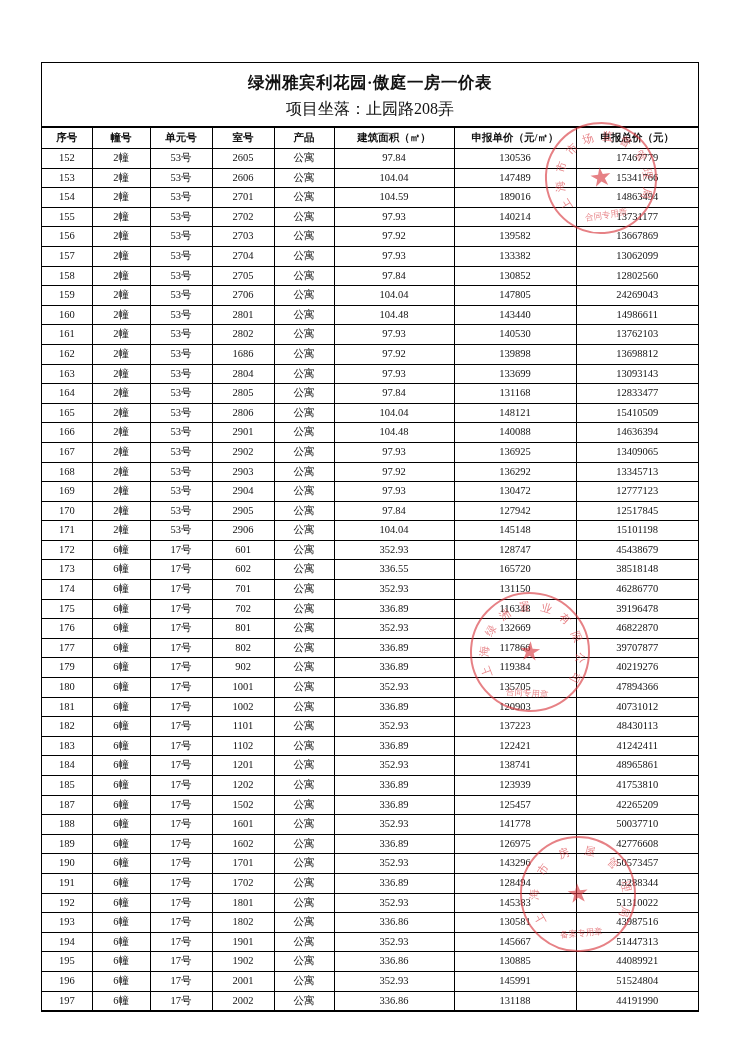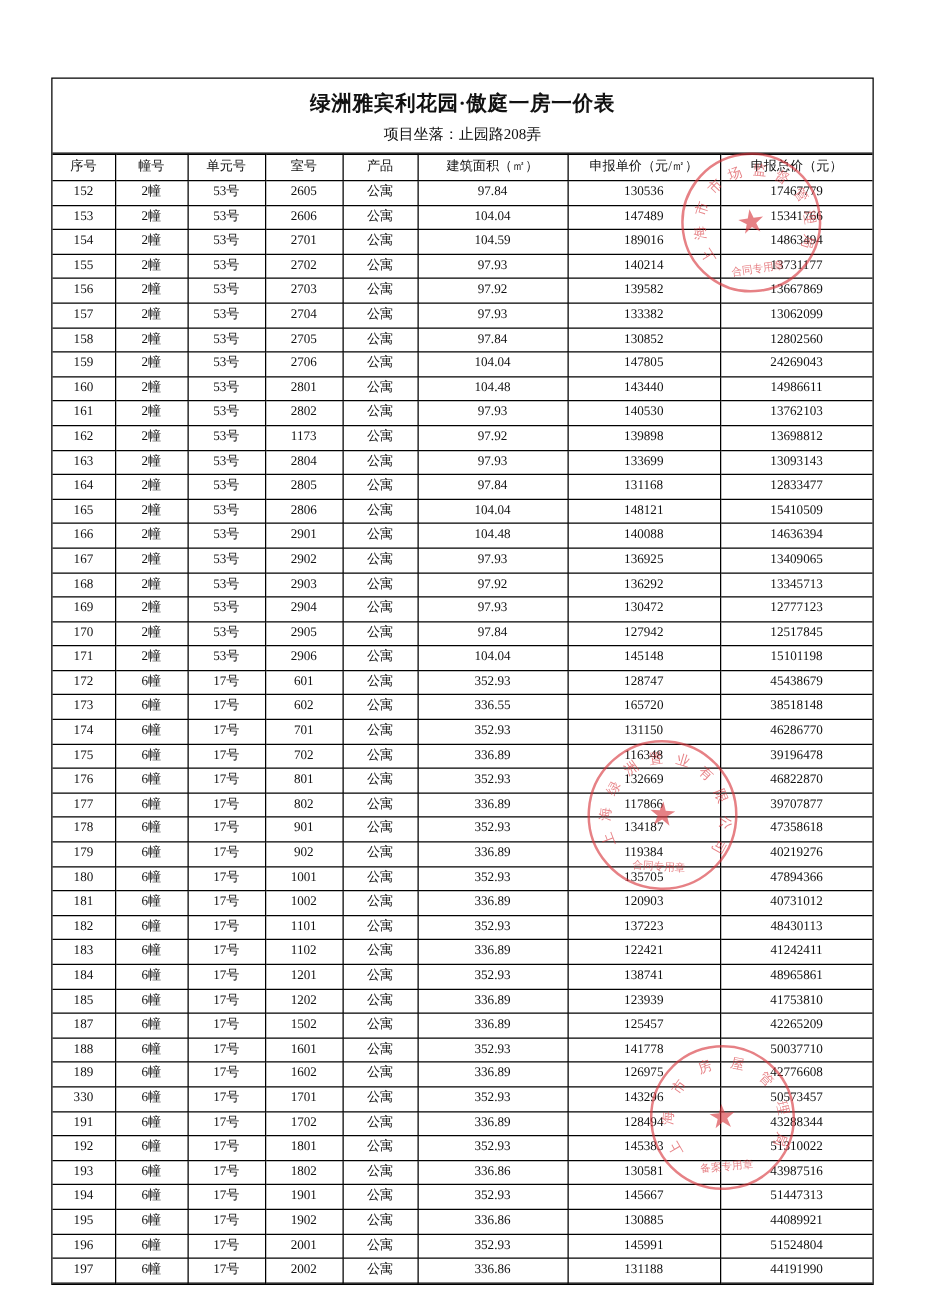--- a/index.html
+++ b/index.html
@@ -35,21 +35,21 @@
     padding: 9px 0 4px 0;
     border-bottom: 1.2px solid #000;
   }
   .doc-title {
     font-size: 16.5px;
     font-weight: bold;
     letter-spacing: 0.5px;
     font-family: "Liberation Serif", "DejaVu Serif", serif;
   }
   .doc-subtitle {
-    font-size: 12px;
+    font-size: 16px;
     margin-top: 5px;
     margin-bottom: 2px;
     font-family: "Liberation Serif", "DejaVu Serif", serif;
   }
   table.price-table {
     border-collapse: collapse;
     width: 100%;
     table-layout: fixed;
   }
   table.price-table th,
@@ -58,21 +58,21 @@
     text-align: center;
     font-size: 10.5px;
     height: 18.6px;
     line-height: 18.6px;
     padding: 0;
     overflow: hidden;
     white-space: nowrap;
     font-family: "Liberation Serif", "DejaVu Serif", serif;
   }
   table.price-table th {
-    font-weight: normal;
+    font-weight: bold;
     font-size: 10.5px;
     height: 20px;
     line-height: 20px;
   }
   table.price-table tr td:first-child,
   table.price-table tr th:first-child {
     border-left: none;
   }
   table.price-table tr td:last-child,
   table.price-table tr th:last-child {
@@ -276,21 +276,21 @@
             <td>2802</td>
             <td>公寓</td>
             <td>97.93</td>
             <td>140530</td>
             <td>13762103</td>
           </tr>
           <tr>
             <td>162</td>
             <td>2幢</td>
             <td>53号</td>
-            <td>1173</td>
+            <td>1686</td>
             <td>公寓</td>
             <td>97.92</td>
             <td>139898</td>
             <td>13698812</td>
           </tr>
           <tr>
             <td>163</td>
             <td>2幢</td>
             <td>53号</td>
             <td>2804</td>
@@ -433,30 +433,20 @@
             <td>177</td>
             <td>6幢</td>
             <td>17号</td>
             <td>802</td>
             <td>公寓</td>
             <td>336.89</td>
             <td>117866</td>
             <td>39707877</td>
           </tr>
           <tr>
-            <td>178</td>
-            <td>6幢</td>
-            <td>17号</td>
-            <td>901</td>
-            <td>公寓</td>
-            <td>352.93</td>
-            <td>134187</td>
-            <td>47358618</td>
-          </tr>
-          <tr>
             <td>179</td>
             <td>6幢</td>
             <td>17号</td>
             <td>902</td>
             <td>公寓</td>
             <td>336.89</td>
             <td>119384</td>
             <td>40219276</td>
           </tr>
           <tr>
@@ -543,21 +533,21 @@
             <td>189</td>
             <td>6幢</td>
             <td>17号</td>
             <td>1602</td>
             <td>公寓</td>
             <td>336.89</td>
             <td>126975</td>
             <td>42776608</td>
           </tr>
           <tr>
-            <td>330</td>
+            <td>190</td>
             <td>6幢</td>
             <td>17号</td>
             <td>1701</td>
             <td>公寓</td>
             <td>352.93</td>
             <td>143296</td>
             <td>50573457</td>
           </tr>
           <tr>
             <td>191</td>

